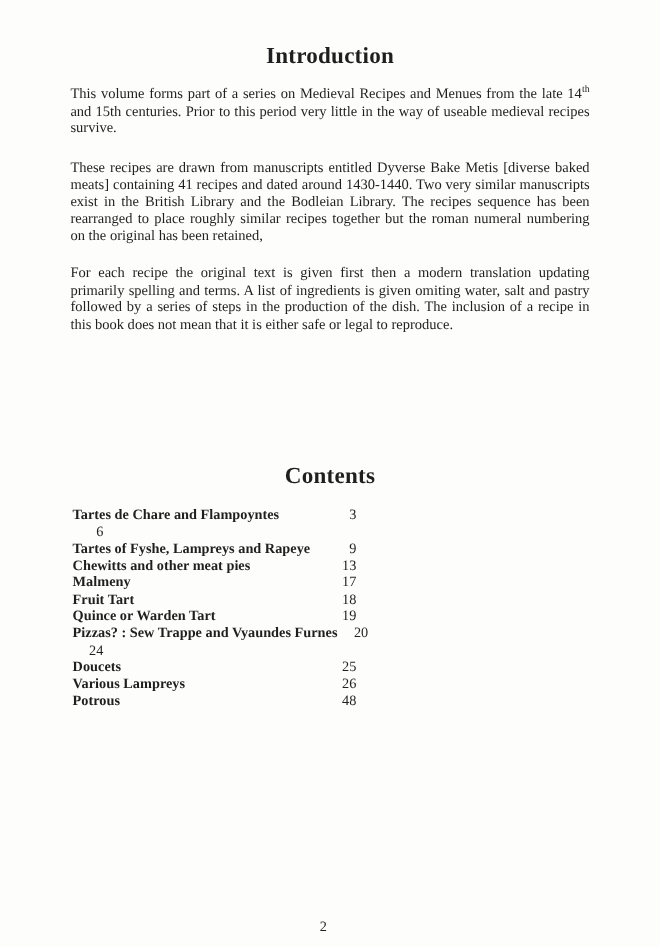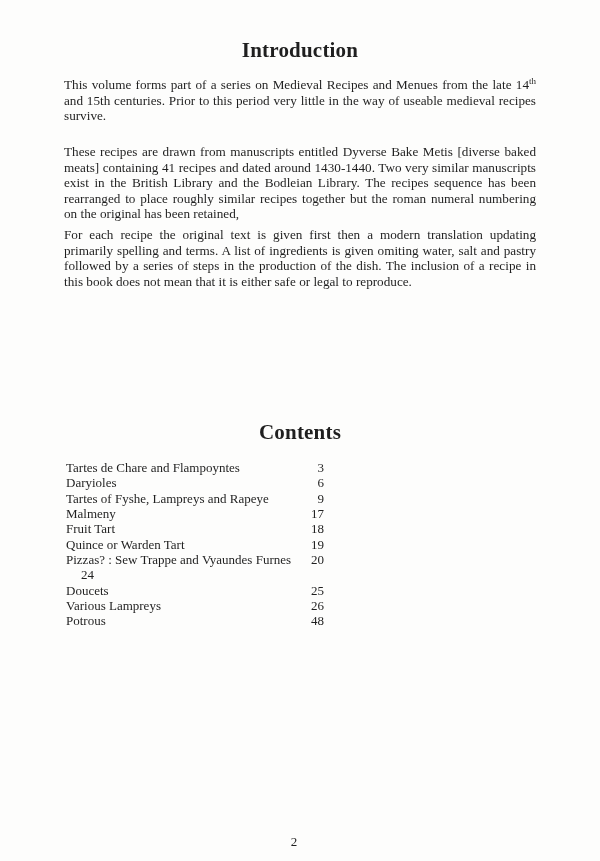--- a/index.html
+++ b/index.html
@@ -36,37 +36,38 @@
     text-align: justify;
     margin: 0;
   }
   .para sup {
     font-size: 9px;
     line-height: 0;
     vertical-align: super;
   }
   .para-1 { top: 77px; }
   .para-2 { top: 144px; }
-  .para-3 { top: 227px; }
+  .para-3 { top: 240px; }
   .toc {
     position: absolute;
     left: 66px;
     top: 460px;
     width: 258px;
     font-size: 13px;
   }
   .toc-row {
     display: flex;
     height: 15.35px;
     line-height: 15.35px;
   }
   .toc-title {
     flex: 0 0 230px;
     white-space: nowrap;
     overflow: visible;
+    font-weight: bold;
   }
   .toc-page {
     flex: 0 0 28px;
     text-align: right;
   }
   .page-number {
     position: absolute;
     left: 64px;
     width: 460px;
     top: 834px;
@@ -88,26 +89,29 @@
   <p class="para para-3">For each recipe the original text is given first then a modern translation updating primarily spelling and terms. A list of ingredients is given omiting water, salt and pastry followed by a series of steps in the production of the dish. The inclusion of a recipe in this book does not mean that it is either safe or legal to reproduce.</p>
 
   <div class="heading heading-contents">Contents</div>
 
   <div class="toc">
     <div class="toc-row">
       <span class="toc-title">Tartes de Chare and Flampoyntes</span>
       <span class="toc-page">3</span>
     </div>
     <div class="toc-row">
-      <span class="toc-title">Daryioles</span>
       <span class="toc-page">6</span>
     </div>
     <div class="toc-row">
       <span class="toc-title">Tartes of Fyshe, Lampreys and Rapeye</span>
       <span class="toc-page">9</span>
+    </div>
+    <div class="toc-row">
+      <span class="toc-title">Chewitts and other meat pies</span>
+      <span class="toc-page">13</span>
     </div>
     <div class="toc-row">
       <span class="toc-title">Malmeny</span>
       <span class="toc-page">17</span>
     </div>
     <div class="toc-row">
       <span class="toc-title">Fruit Tart</span>
       <span class="toc-page">18</span>
     </div>
     <div class="toc-row">

